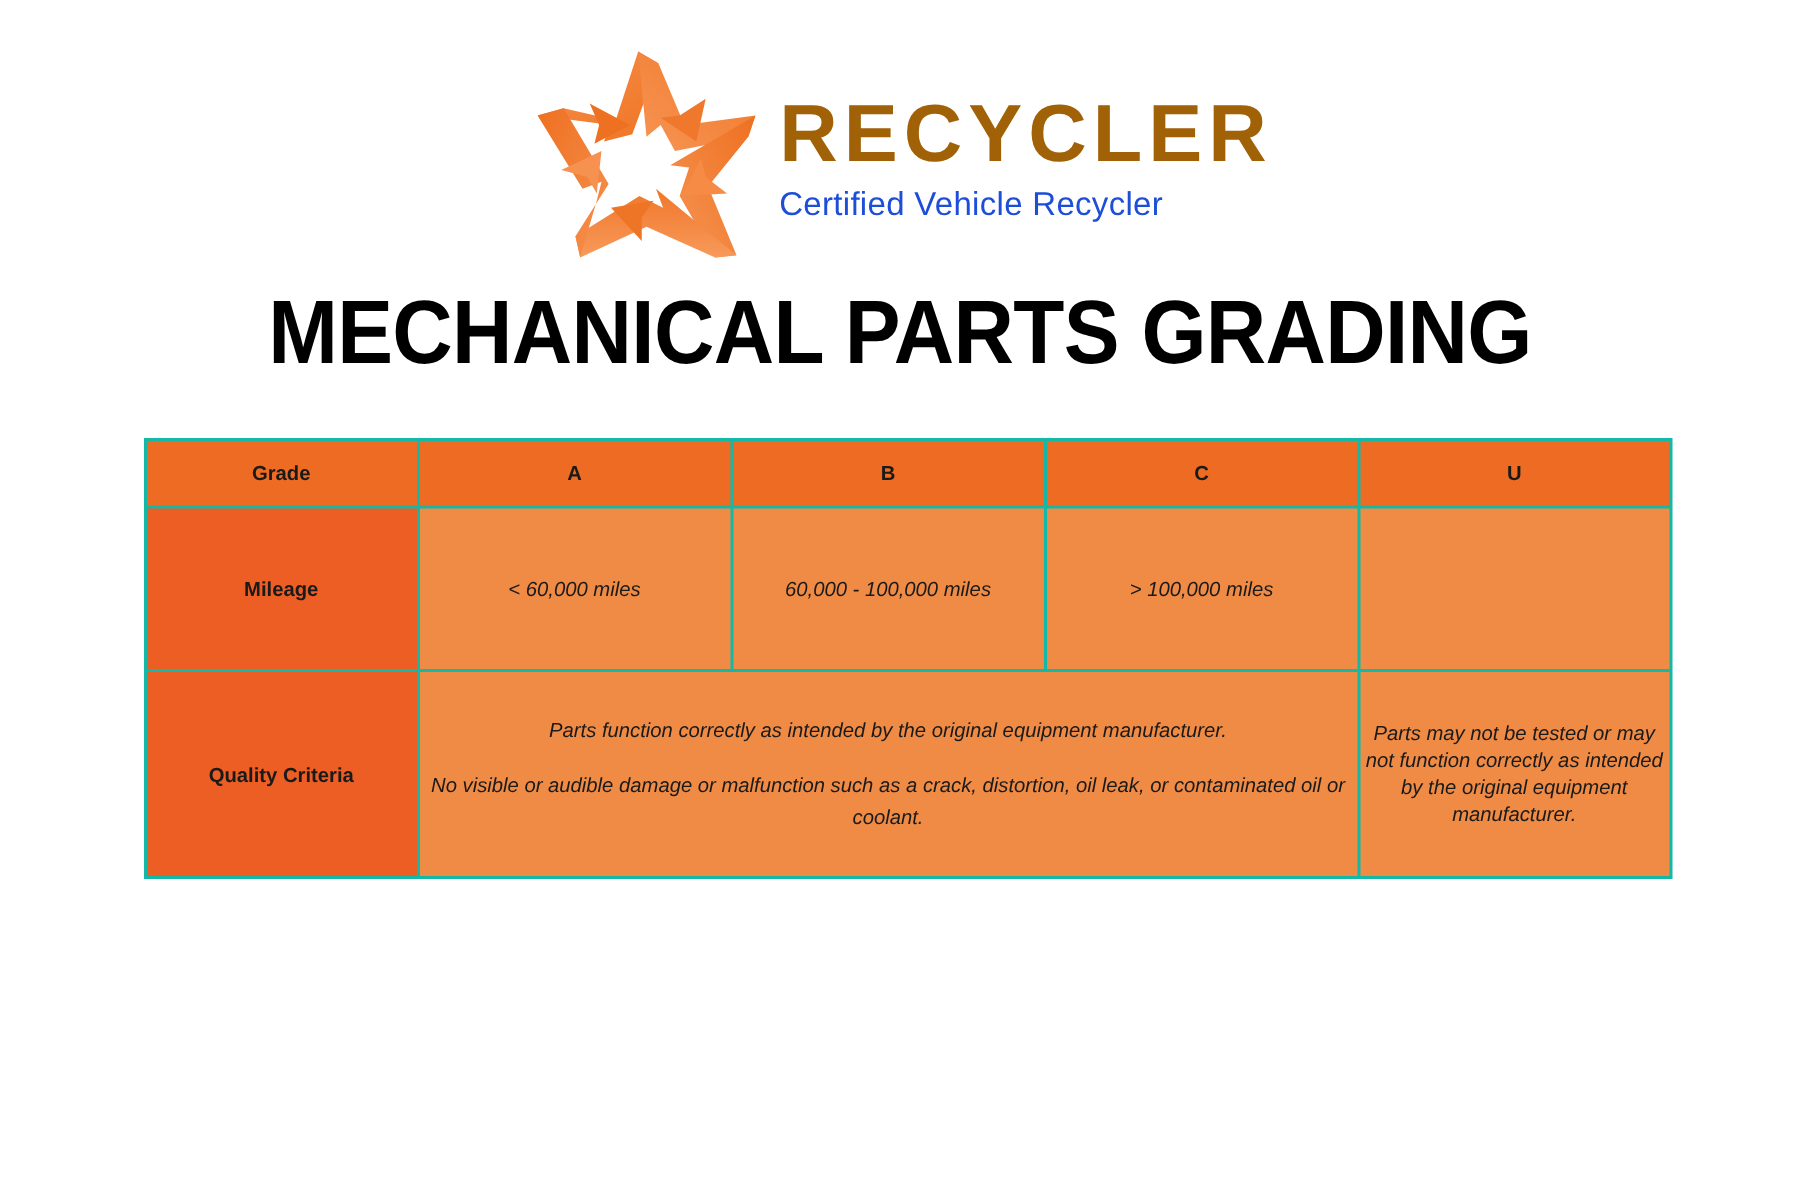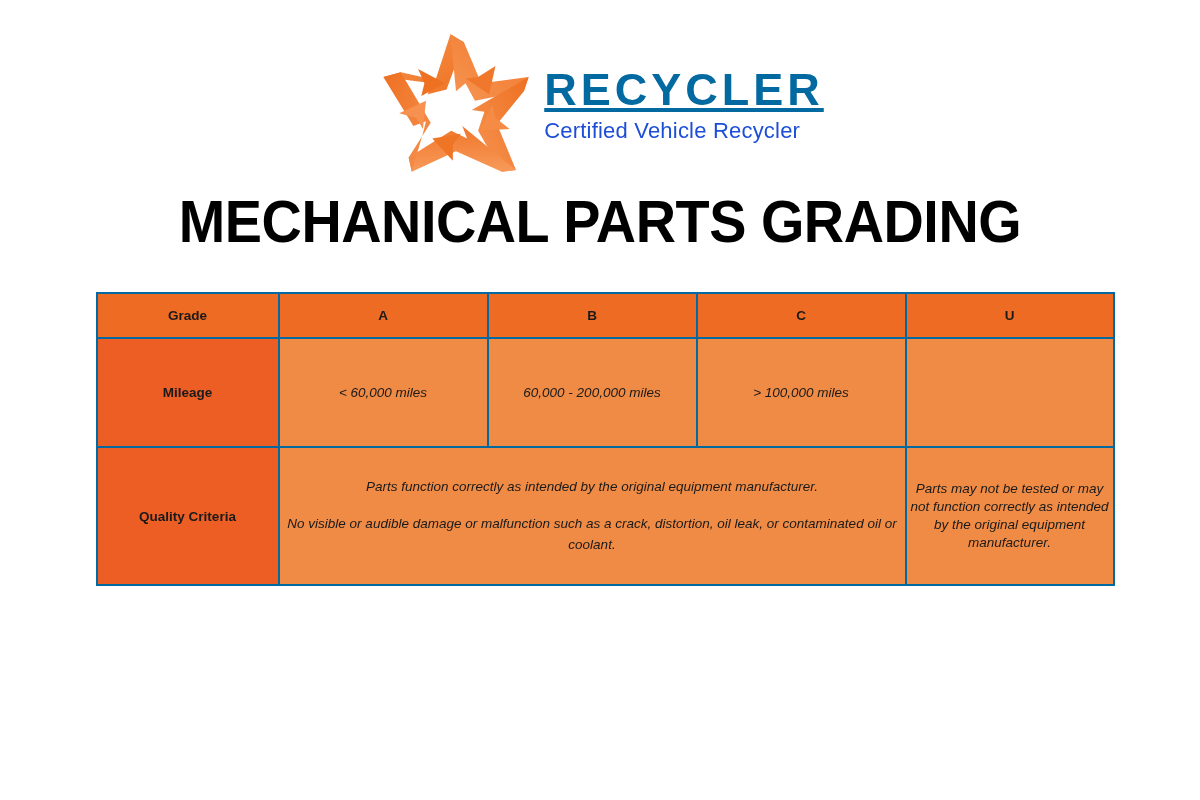--- a/index.html
+++ b/index.html
@@ -34,27 +34,26 @@
     flex: 0 0 auto;
     display: block;
   }
   .logo-words {
     display: flex;
     flex-direction: column;
     justify-content: center;
     padding-top: 6px;
   }
   .logo-title {
-    font-size: 45px;
+    font-size: 54px;
     font-weight: bold;
     letter-spacing: 4px;
-    color: #0369a1;
+    color: #a16207;
     line-height: 1.05;
     white-space: nowrap;
-    text-decoration: underline;
   }
   .logo-tagline {
     font-size: 22px;
     font-weight: normal;
     color: #1d4ed8;
     line-height: 1.3;
     letter-spacing: 0.2px;
     white-space: nowrap;
     margin-top: 4px;
   }
@@ -73,21 +72,21 @@
 
   
   .table-wrap {
     margin: 22px auto 0 auto;
     width: 1009px;
   }
   table.grading {
     width: 1009px;
     border-collapse: separate;
     border-spacing: 2px;
-    background: #0369a1;
+    background: #14b8a6;
     table-layout: fixed;
   }
   table.grading td {
     vertical-align: middle;
     text-align: center;
     padding: 0;
   }
   .c-grade   { width: 180px; }
   .c-a       { width: 207px; }
   .c-b       { width: 207px; }
@@ -208,21 +207,21 @@
         <td class="hdr">Grade</td>
         <td class="hdr">A</td>
         <td class="hdr">B</td>
         <td class="hdr">C</td>
         <td class="hdr">U</td>
       </tr>
 
       <tr class="r-mileage">
         <td class="rowlabel">Mileage</td>
         <td class="cell">&lt; 60,000 miles</td>
-        <td class="cell">60,000 - 200,000 miles</td>
+        <td class="cell">60,000 - 100,000 miles</td>
         <td class="cell">&gt; 100,000 miles</td>
         <td class="cell"></td>
       </tr>
 
       <tr class="r-quality">
         <td class="rowlabel">Quality Criteria</td>
         <td class="cell cell-merged" colspan="3">
           <p>Parts function correctly as intended by the original equipment manufacturer.</p>
           <p>No visible or audible damage or malfunction such as a crack, distortion, oil leak, or contaminated oil or coolant.</p>
         </td>

